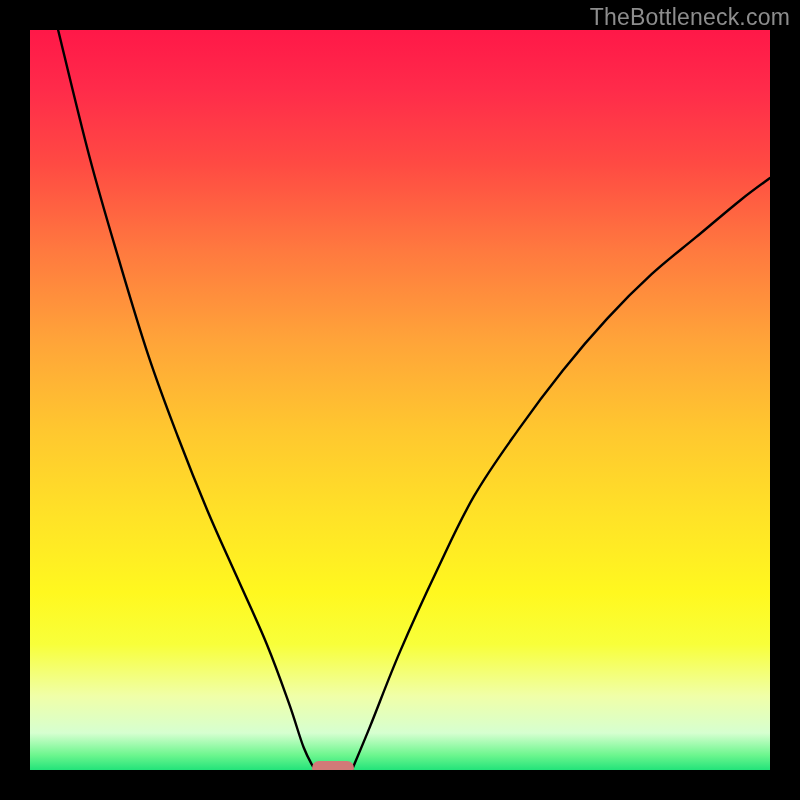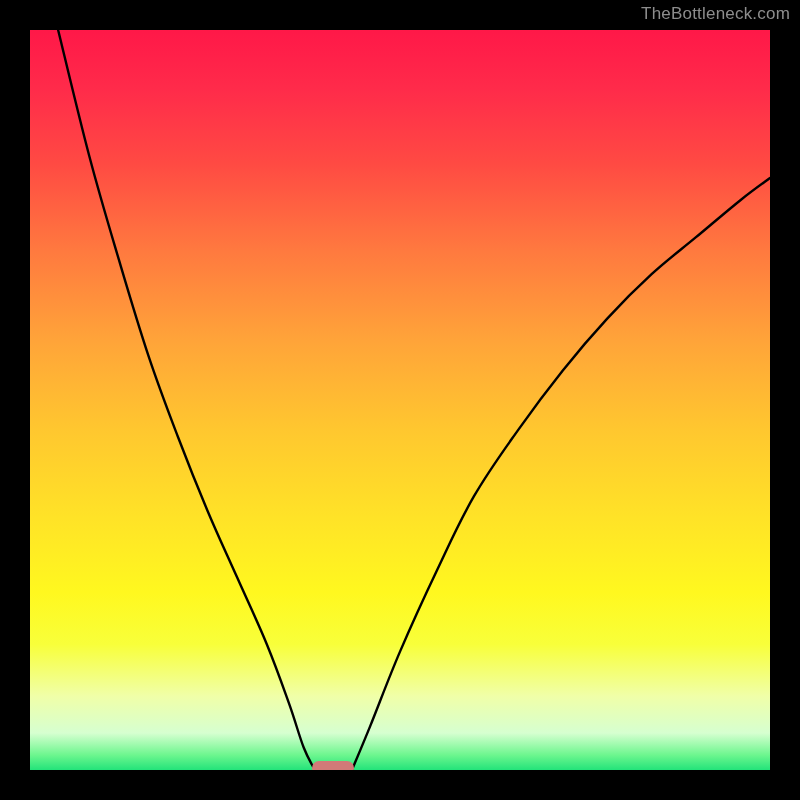--- a/index.html
+++ b/index.html
@@ -63,21 +63,21 @@
     height: 14px;
     background: #d17a78;
     border-radius: 7px;
     bottom: -5px;
   }
   .watermark {
     position: absolute;
     top: 4px;
     right: 10px;
     color: #8d8d8d;
-    font-size: 17px;
+    font-size: 23px;
     font-weight: 500;
     letter-spacing: 0.2px;
   }
 </style>
 </head>
 <body>
 
 <div class="frame">
 
   <div class="watermark">TheBottleneck.com</div>

